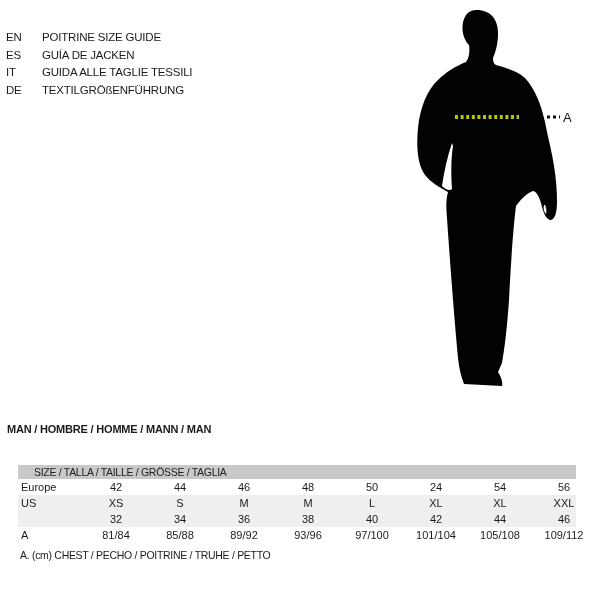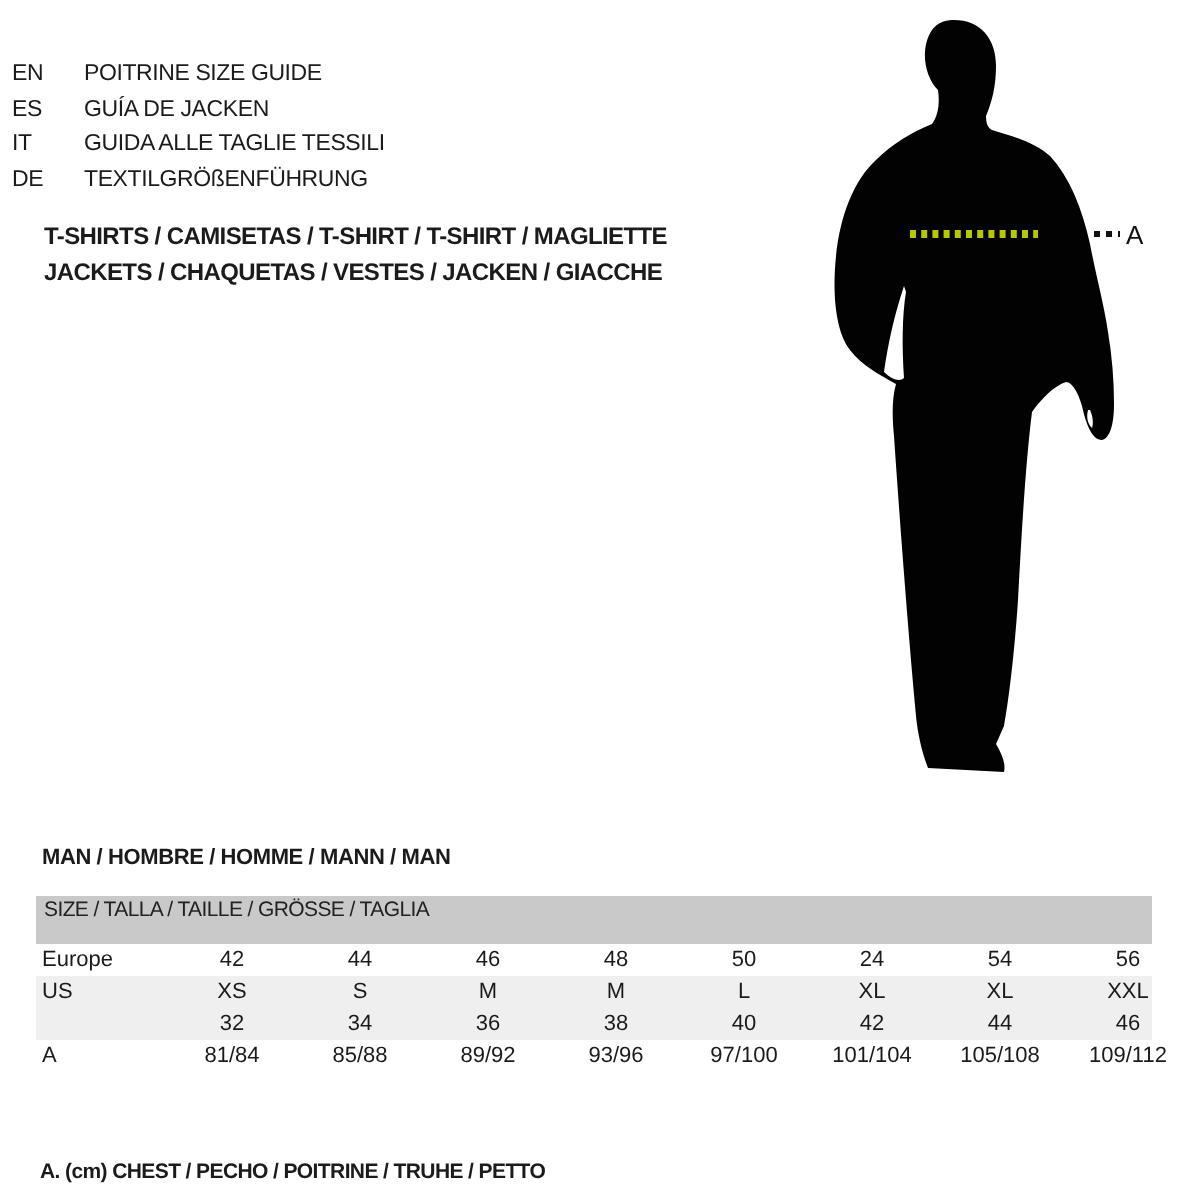--- a/index.html
+++ b/index.html
@@ -10,31 +10,31 @@
   
   .lang-list{position:absolute;top:15px;left:6px;margin-top:14px;}
   .lang-row{display:flex;line-height:17.5px;font-size:11.5px;font-weight:500;letter-spacing:-0.2px;}
   .lang-code{width:36px;flex:0 0 36px;}
   
   .categories{position:absolute;top:109px;left:22px;}
   .cat-line{font-size:12px;font-weight:700;line-height:18px;letter-spacing:-0.3px;white-space:nowrap;}
   
   #figure-svg{position:absolute;left:400px;top:0;}
   
-  .section-title{position:absolute;top:423px;left:21px;font-size:11px;font-weight:700;letter-spacing:-0.2px;}
+  .section-title{position:absolute;top:423px;left:7px;font-size:11px;font-weight:700;letter-spacing:-0.2px;}
   
   .size-table{position:absolute;top:448px;left:18px;width:578px;font-size:11px;}
-  .thead{width:558px;height:24px;line-height:15px;background:#c9c9c9;font-size:10.5px;
-         letter-spacing:-0.3px;padding-left:4px;box-sizing:border-box;color:#222;}
+  .thead{width:558px;height:14px;line-height:15px;background:#c9c9c9;font-size:10.5px;
+         letter-spacing:-0.3px;padding-left:16px;box-sizing:border-box;color:#222;margin-top:17px;}
   .trow{display:flex;height:16px;line-height:16px;align-items:center;}
   .trow.zebra{background:linear-gradient(#efefef,#efefef) no-repeat 0 0 / 558px 100%;}
   .tlabel{flex:0 0 66px;padding-left:3px;box-sizing:border-box;text-align:left;}
   .tcell{flex:0 0 64px;text-align:center;}
   
-  .footnote{position:absolute;top:580px;left:20px;font-size:10.5px;font-weight:700;letter-spacing:-0.3px;}
+  .footnote{position:absolute;top:549px;left:20px;font-size:10.5px;font-weight:400;letter-spacing:-0.3px;}
 </style>
 </head>
 <body>
 
 <div id="canvas">
 
   <div class="lang-list">
     <div class="lang-row">
       <span class="lang-code">EN</span>
       <span class="lang-label">POITRINE SIZE GUIDE</span>
@@ -46,24 +46,20 @@
     <div class="lang-row">
       <span class="lang-code">IT</span>
       <span class="lang-label">GUIDA ALLE TAGLIE TESSILI</span>
     </div>
     <div class="lang-row">
       <span class="lang-code">DE</span>
       <span class="lang-label">TEXTILGRÖßENFÜHRUNG</span>
     </div>
   </div>
 
-  <div class="categories">
-    <div class="cat-line">T-SHIRTS / CAMISETAS / T-SHIRT / T-SHIRT / MAGLIETTE</div>
-    <div class="cat-line">JACKETS / CHAQUETAS / VESTES / JACKEN / GIACCHE</div>
-  </div>
 
   <svg id="figure-svg" width="200" height="400" viewBox="0 0 200 400">
     <path fill="#020202" d="
       M 77 10
       C 90 10, 98 19, 98 33
       C 98 43, 96 51, 93 58
       C 93 62, 94 64, 96 65
       C 106 68, 117 71, 125 78
       C 135 89, 141 104, 145 122
       C 148 138, 152 152, 154 166

